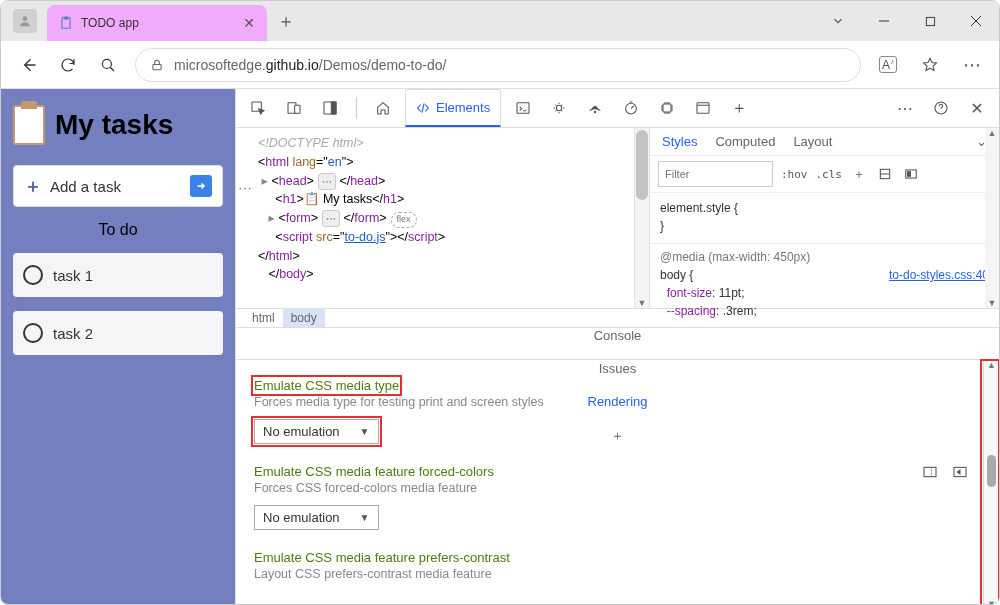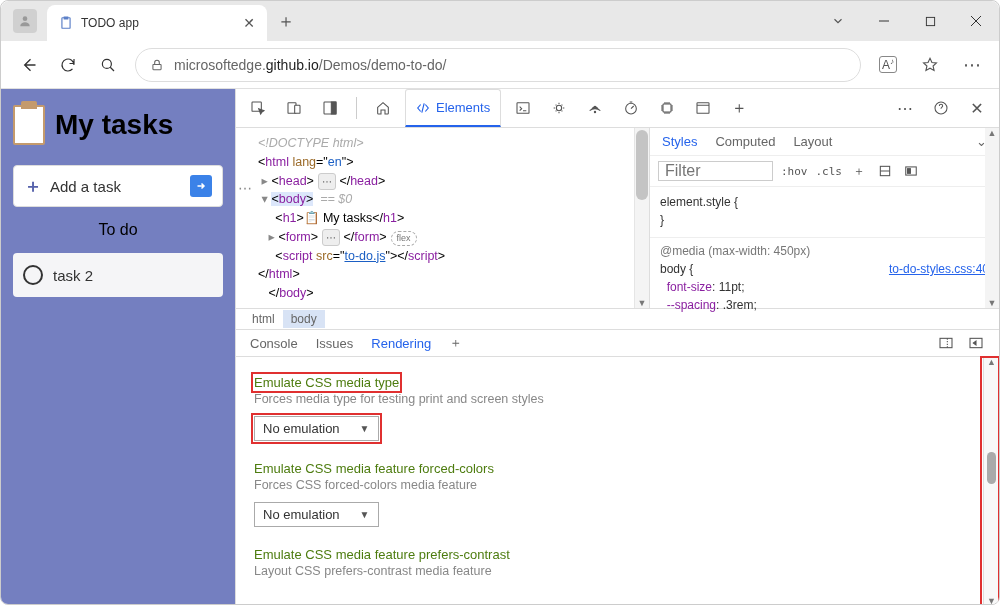--- a/index.html
+++ b/index.html
@@ -1,21 +1,21 @@
 <!DOCTYPE html>
 <html><head>
 <meta charset="utf-8">
 <style>
   * { margin: 0; padding: 0; box-sizing: border-box; font-family: 'Segoe UI', Arial, sans-serif; }
   body { width: 1000px; height: 605px; background: #fff; overflow: hidden; border: 1px solid #ccc; border-radius: 8px; }
   
   
   .titlebar { height: 40px; background: #e8e8e8; display: flex; align-items: center; border-radius: 8px 8px 0 0; }
   .profile-icon { width: 24px; height: 24px; background: #d0d0d0; border-radius: 4px; margin: 0 10px 0 12px; display:flex; align-items:center; justify-content:center; color:#888; }
-  .tab { background: #ffffff; border-radius: 8px 8px 0 0; height: 36px; margin-top: 4px; padding: 0 12px; display: flex; align-items: center; gap: 8px; min-width: 220px; }
+  .tab { background: #f0abfc; border-radius: 8px 8px 0 0; height: 36px; margin-top: 4px; padding: 0 12px; display: flex; align-items: center; gap: 8px; min-width: 220px; }
   .tab-icon { width: 14px; height: 14px; color: #5b7fc7; }
   .tab-title { font-size: 12px; color: #333; flex: 1; }
   .tab-close { font-size: 14px; color: #555; cursor: pointer; }
   .new-tab { padding: 0 10px; color: #555; font-size: 18px; cursor:pointer; }
   .win-controls { margin-left: auto; display: flex; gap: 0; }
   .win-btn { width: 46px; height: 40px; display: flex; align-items: center; justify-content: center; cursor:pointer; }
   
   
   .toolbar { height: 48px; display: flex; align-items: center; gap: 14px; padding: 0 14px; border-bottom: 1px solid #e0e0e0; }
   .tbtn { width: 26px; height: 26px; display: flex; align-items: center; justify-content: center; color: #555; cursor:pointer; }
@@ -63,37 +63,37 @@
   .dom-scroll .arrow { position:absolute; left:0; right:0; text-align:center; color:#777; font-size:9px;}
   .dots-left { position:absolute; left:2px; top:52px; color:#888; font-size:14px; letter-spacing:1px;}
   .badge { display:inline-block; background:#eee; border:1px solid #ccc; border-radius:3px; font-size:10px; padding:0 3px; color:#555; margin-left:4px;}
   .flex-badge { display:inline-block; border:1px dashed #aaa; border-radius:8px; font-size:9px; padding:0 5px; color:#777; margin-left:4px;}
   
   .styles-panel { width: 350px; border-left: 1px solid #ddd; position: relative; font-size: 12px; }
   .styles-tabs { display: flex; gap: 18px; padding: 6px 12px; border-bottom: 1px solid #eee; color: #666; font-size:13px; }
   .styles-tabs .act { color: #2563eb; }
   .chev-d { margin-left:auto; color:#666; }
   .filter-row { display: flex; align-items: center; gap: 8px; padding: 5px 8px; border-bottom: 1px solid #eee; }
-  .filter-input { border: 1px solid #ccc; height: 20px; font-size: 16px; padding: 0 6px; width: 115px; }
+  .filter-input { border: 1px solid #ccc; height: 26px; font-size: 11px; padding: 0 6px; width: 115px; }
   .pill { font-size: 11px; color: #555; font-family:Consolas,monospace; }
   .sicon { width:18px; height:18px; display:flex; align-items:center; justify-content:center; color:#555; }
   .styles-body { padding: 6px 10px; font-family: Consolas, monospace; font-size: 12px; color:#333; line-height:1.5;}
   .styles-body .media { color: #777; }
   .styles-body .link { color: #2563eb; text-decoration: underline; float:right; }
   .prop { color:#8a1fa0; }
   .styles-scroll { position:absolute; right:0; top:0; bottom:0; width:14px; background:#f4f4f4; }
   .styles-scroll .arrow { position:absolute; left:0; right:0; text-align:center; color:#777; font-size:9px;}
   
   
   .crumb-bar { height: 26px; border-top: 1px solid #ddd; border-bottom: 1px solid #ddd; display: flex; align-items:center; padding: 0 8px; font-size: 12px; font-family: Consolas, monospace; }
   .crumb { padding: 2px 8px; color: #666; }
   .crumb.sel { background: #d8e3f5; }
   
   
-  .drawer-tabs { display: flex; align-items: center; gap: 18px; padding: 0 14px; height: 32px; border-bottom: 1px solid #ddd; font-size: 13px; color: #666; }
+  .drawer-tabs { display: flex; align-items: center; gap: 18px; padding: 0 30px; height: 32px; border-bottom: 1px solid #ddd; font-size: 13px; color: #666; flex-direction: column; }
   .drawer-tabs .act { color: #2563eb; }
   .drawer-tabs-right { margin-left:auto; display:flex; gap:12px; }
   .drawer-body { flex:1; display: flex; position: relative; }
   .render-panel { flex: 1; padding: 18px 18px; font-size: 13px; color: #666; overflow:hidden; }
   .setting-title { color: #4d7c0f; margin-bottom: 2px; }
   .setting-desc { color: #888; margin-bottom: 10px; font-size:12.5px; }
   .dropdown { border: 1px solid #aaa; display: inline-flex; align-items: center; padding: 4px 8px; gap: 20px; font-size: 13px; color: #333; margin-bottom: 20px; cursor:pointer; }
   .dropdown .carrot { color: #555; font-size: 10px; }
   .hl-red { outline: 2px solid #e03030; outline-offset: 1px; }
   .drawer-scroll { position:absolute; right:0; top:0; bottom:0; width:16px; border-left:1px solid #ddd; background:#f8f8f8; }
@@ -203,20 +203,24 @@
       <span class="add-task-text">Add a task</span>
       <span class="enter-icon">
           <svg width="12" height="12" viewBox="0 0 24 24" fill="none" stroke="#fff" stroke-width="3">
             <path d="M5 12h12M13 7l5 5-5 5"></path>
           </svg>
         </span>
     </div>
     <div class="section-heading">To do</div>
     <div class="task-item">
       <span class="radio"></span>
+      <span class="task-label">task 1</span>
+    </div>
+    <div class="task-item">
+      <span class="radio"></span>
       <span class="task-label">task 2</span>
     </div>
   </div>
 
   <div class="devtools">
 
     <div class="dt-header">
       <div class="dt-icon">
           <svg width="16" height="16" viewBox="0 0 24 24" fill="none" stroke="#555" stroke-width="1.6">
             <rect x="3" y="3" width="14" height="14" rx="1"></rect>
@@ -296,21 +300,20 @@
       </div>
     </div>
 
     <div class="dt-body-top">
 
       <div class="dom-panel">
         <span class="dots-left">⋯</span>
         <div class="dom-line"><span class="muted">&lt;!DOCTYPE html&gt;</span></div>
         <div class="dom-line">&lt;<span class="tag">html</span> <span class="attr">lang</span>="<span class="str">en</span>"&gt;</div>
         <div class="dom-line"> <span class="tri">▸</span>&lt;<span class="tag">head</span>&gt;<span class="badge">⋯</span> &lt;/<span class="tag">head</span>&gt;</div>
-        <div class="dom-line"> <span class="tri">▾</span><span style="background:#dce7fb">&lt;<span class="tag">body</span>&gt;</span>  <span class="muted">== $0</span></div>
         <div class="dom-line">     &lt;<span class="tag">h1</span>&gt;<span style="color:#c08a3a">📋</span><span> My tasks</span>&lt;/<span class="tag">h1</span>&gt;</div>
         <div class="dom-line">   <span class="tri">▸</span>&lt;<span class="tag">form</span>&gt;<span class="badge">⋯</span> &lt;/<span class="tag">form</span>&gt;<span class="flex-badge">flex</span></div>
         <div class="dom-line">     &lt;<span class="tag">script</span> <span class="attr">src</span>="<span class="str" style="text-decoration:underline">to-do.js</span>"&gt;&lt;/<span class="tag">script</span>&gt;</div>
         <div class="dom-line">&lt;/<span class="tag">html</span>&gt;</div>
         <div class="dom-line">   &lt;/<span class="tag">body</span>&gt;</div>
         <div class="dom-scroll">
           <div class="arrow" style="top:0">▲</div>
           <div class="thumb"></div>
           <div class="arrow" style="bottom:0">▼</div>
         </div>

